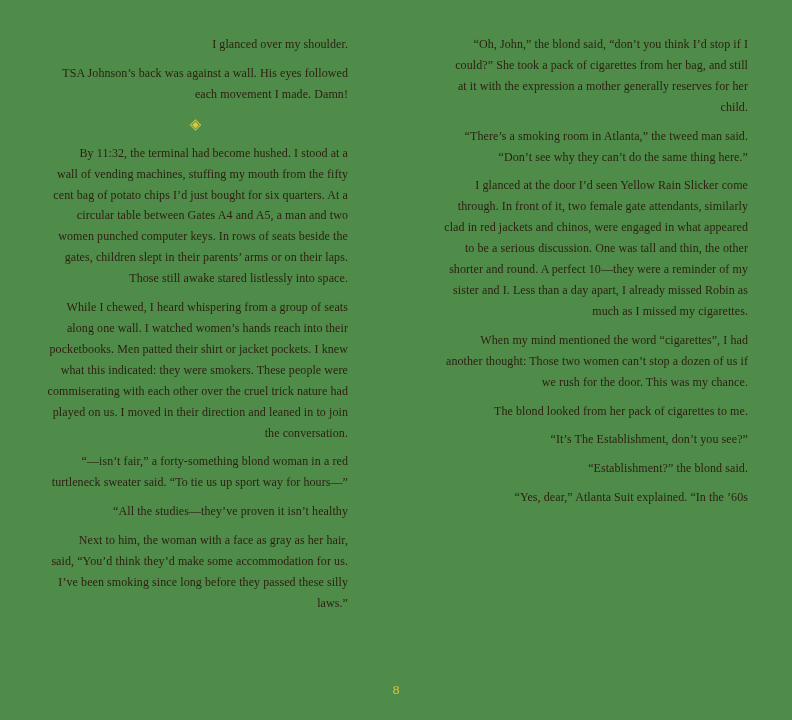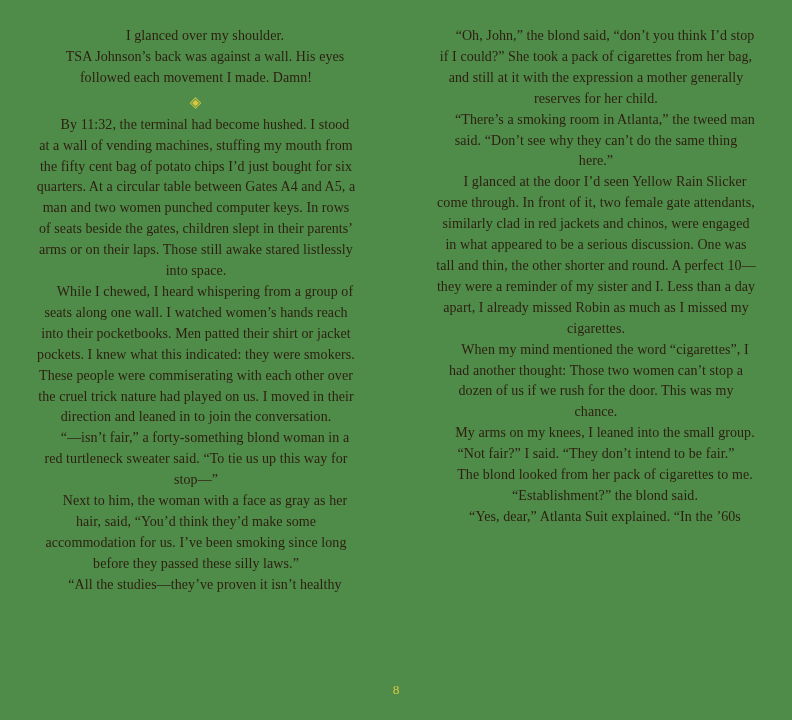--- a/index.html
+++ b/index.html
@@ -27,24 +27,24 @@
     height: 650px;
   }
   .col {
     width: 320px;
     box-sizing: border-box;
   }
   .col.left {
     margin-right: 80px;
   }
   p {
-    margin: 0;
-    font-size: 14px;
+    margin: 8px;
+    font-size: 12px;
     line-height: 20.9px;
-    text-align: center;
+    text-align: right;
     color: #2d1e10;
     letter-spacing: 0.08px;
   }
   p.indent {
     text-indent: 18px;
   }
   .ornament {
     text-align: center;
     font-size: 15px;
     line-height: 22px;
@@ -72,32 +72,32 @@
 
 <div class="page">
   <div class="columns">
 
     <div class="col left">
       <p class="indent">I glanced over my shoulder.</p>
       <p class="indent">TSA Johnson’s back was against a wall. His eyes followed each movement I made. Damn!</p>
       <div class="ornament"><span class="glyph">◈</span></div>
       <p class="indent">By 11:32, the terminal had become hushed. I stood at a wall of vending machines, stuffing my mouth from the fifty cent bag of potato chips I’d just bought for six quarters. At a circular table between Gates A4 and A5, a man and two women punched computer keys. In rows of seats beside the gates, children slept in their parents’ arms or on their laps. Those still awake stared listlessly into space.</p>
       <p class="indent">While I chewed, I heard whispering from a group of seats along one wall. I watched women’s hands reach into their pocketbooks. Men patted their shirt or jacket pockets. I knew what this indicated: they were smokers. These people were commiserating with each other over the cruel trick nature had played on us. I moved in their direction and leaned in to join the conversation.</p>
-      <p class="indent">“—isn’t fair,” a forty-something blond woman in a red turtleneck sweater said. “To tie us up this way for stop—”</p>
+      <p class="indent">“—isn’t fair,” a forty-something blond woman in a red turtleneck sweater said. “To tie us up sport way for hours—”</p>
+      <p class="indent">“All the studies—they’ve proven it isn’t healthy</p>
       <p class="indent">Next to him, the woman with a face as gray as her hair, said, “You’d think they’d make some accommodation for us. I’ve been smoking since long before they passed these silly laws.”</p>
-      <p class="indent">“All the studies—they’ve proven it isn’t healthy</p>
     </div>
 
     <div class="col right">
       <p class="indent">“Oh, John,” the blond said, “don’t you think I’d stop if I could?” She took a pack of cigarettes from her bag, and still at it with the expression a mother generally reserves for her child.</p>
       <p class="indent">“There’s a smoking room in Atlanta,” the tweed man said. “Don’t see why they can’t do the same thing here.”</p>
       <p class="indent">I glanced at the door I’d seen Yellow Rain Slicker come through. In front of it, two female gate attendants, similarly clad in red jackets and chinos, were engaged in what appeared to be a serious discussion. One was tall and thin, the other shorter and round. A perfect 10—they were a reminder of my sister and I. Less than a day apart, I already missed Robin as much as I missed my cigarettes.</p>
       <p class="indent">When my mind mentioned the word “cigarettes”, I had another thought: Those two women can’t stop a dozen of us if we rush for the door. This was my chance.</p>
-      <p class="indent">My arms on my knees, I leaned into the small group. “Not fair?” I said. “They don’t intend to be fair.”</p>
       <p class="indent">The blond looked from her pack of cigarettes to me.</p>
+      <p class="indent">“It’s The Establishment, don’t you see?”</p>
       <p class="indent">“Establishment?” the blond said.</p>
       <p class="indent">“Yes, dear,” Atlanta Suit explained. “In the ’60s</p>
     </div>
 
   </div>
 
   <div class="folio">8</div>
 </div>
 
 </body></html>

